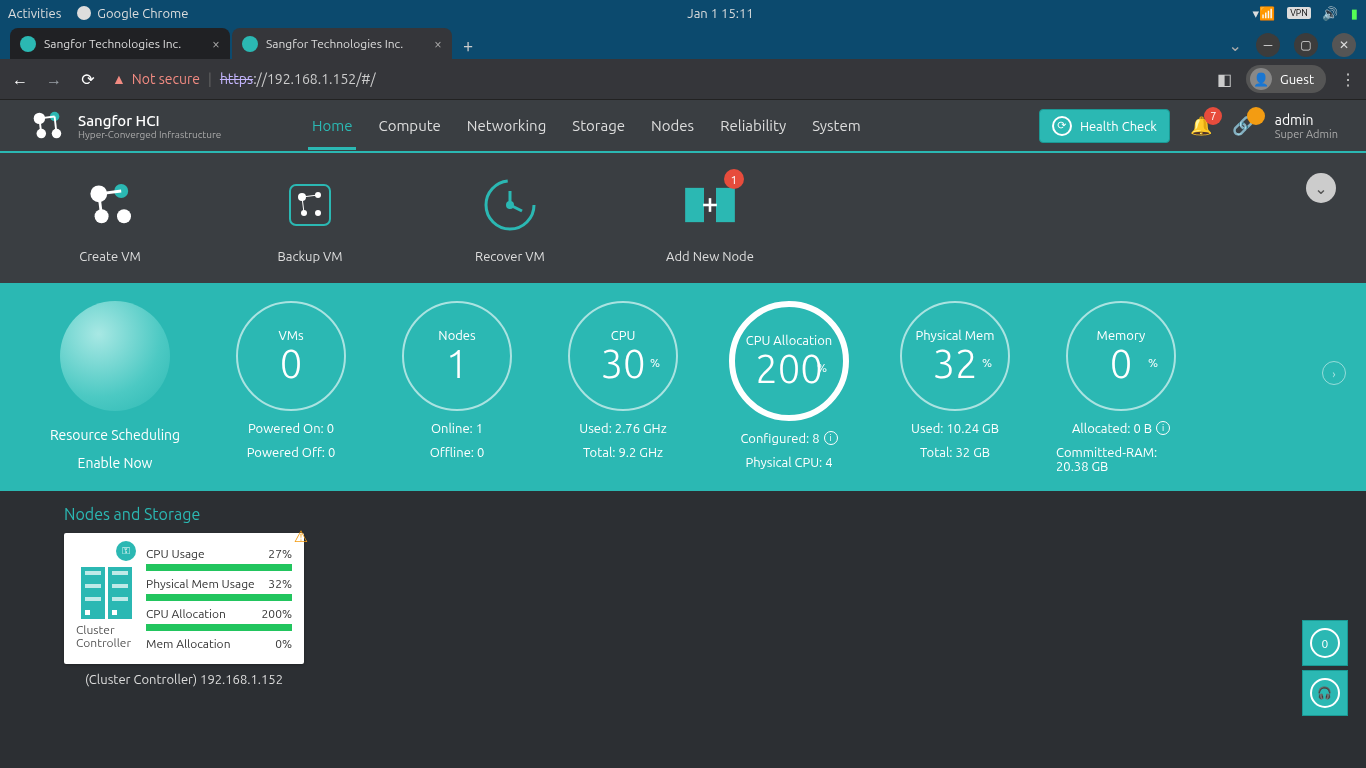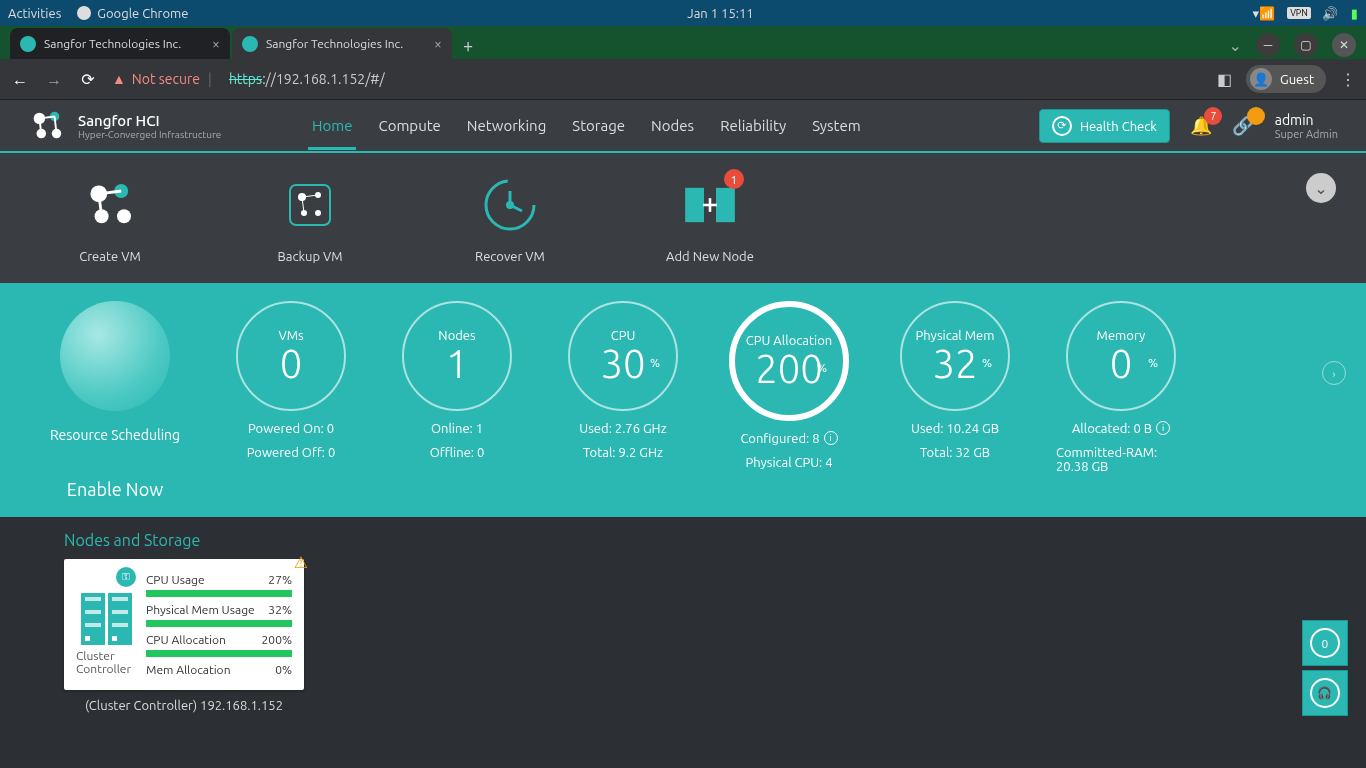--- a/index.html
+++ b/index.html
@@ -7,40 +7,40 @@
 
 
 .os-bar { height: 26px; background: #0c4a6e; display: flex; align-items: center; padding: 0 8px; font-size: 13px; color: #ddd; }
 .os-bar-left { display: flex; align-items: center; gap: 16px; }
 .os-bar-center { flex: 1; text-align: center; }
 .os-bar-right { display: flex; align-items: center; gap: 12px; }
 .os-app { display: flex; align-items: center; gap: 6px; }
 .chrome-dot { width: 14px; height: 14px; border-radius: 50%; background: #ddd; display: inline-block; }
 
 
-.browser-tabs { height: 33px; background: #14532d; display: flex; align-items: flex-end; padding-left: 10px; }
+.browser-tabs { height: 33px; background: #0c4a6e; display: flex; align-items: flex-end; padding-left: 10px; }
 .tab { height: 31px; background: #35363a; border-radius: 8px 8px 0 0; display: flex; align-items: center; padding: 0 10px; gap: 8px; font-size: 12px; color: #ddd; margin-right: 2px; width: 220px; position: relative; }
 .tab.active { background: #35363a; }
 .tab.inactive { background: #202124; }
 .tab-title { flex: 1; white-space: nowrap; overflow: hidden; text-overflow: ellipsis; }
 .tab-close { font-size: 14px; cursor: pointer; color: #aaa; }
 .tab-favicon { width: 16px; height: 16px; border-radius: 50%; background: #2bb8b3; display: inline-block; }
 .new-tab { width: 28px; height: 28px; display: flex; align-items: center; justify-content: center; color: #ccc; font-size: 18px; }
 .tabs-spacer { flex: 1; }
 .tabs-right { display: flex; align-items: center; gap: 14px; padding-right: 10px; padding-bottom: 2px; }
 .win-btn { width: 24px; height: 24px; border-radius: 50%; background: #3c3c3c; display: flex; align-items: center; justify-content: center; font-size: 12px; color: #ddd; }
 .win-btn.dark { background: #555; }
 
 .addr-bar { height: 41px; background: #35363a; display: flex; align-items: center; padding: 0 10px; gap: 14px; border-bottom: 1px solid #222; }
 .nav-icon { color: #9aa0a6; font-size: 16px; width: 20px; text-align: center; }
 .nav-icon.enabled { color: #fff; }
 .url-box { flex: 1; display: flex; align-items: center; gap: 8px; font-size: 14px; }
 .not-secure { color: #f28b82; display: flex; align-items: center; gap: 6px; }
 .url-text { color: #ccc; }
-.url-proto { text-decoration: line-through; color: #5eead4; margin-left: 9px; }
+.url-proto { text-decoration: line-through; color: #c4b5fd; }
 .addr-right { display: flex; align-items: center; gap: 14px; }
 .guest-pill { display: flex; align-items: center; gap: 8px; background: #555; border-radius: 16px; padding: 3px 12px 3px 4px; font-size: 13px; }
 .guest-avatar { width: 22px; height: 22px; border-radius: 50%; background: #888; display: flex; align-items: center; justify-content: center; }
 
 
 .app-header { height: 53px; background: #3a3e42; display: flex; align-items: center; padding: 0 28px; border-bottom: 2px solid #2bb8b3; }
 .logo-area { display: flex; align-items: center; gap: 12px; width: 280px; }
 .logo-svg { width: 38px; height: 38px; }
 .logo-text .title { font-size: 15px; font-weight: 500; }
 .logo-text .subtitle { font-size: 10px; color: #aaa; }
@@ -71,21 +71,21 @@
 .stat-col.wide { width: 150px; }
 .gauge { width: 110px; height: 110px; border-radius: 50%; border: 2px solid rgba(255,255,255,0.6); display: flex; flex-direction: column; align-items: center; justify-content: center; position: relative; }
 .gauge.filled { border: 6px solid #fff; width: 120px; height: 120px; }
 .gauge.sphere { background: radial-gradient(circle at 35% 30%, #a8e8e4, #4cc9c3 60%, #2bb8b3); border: none; }
 .gauge-name { font-size: 13px; margin-bottom: 2px; }
 .gauge-val { font-size: 40px; font-weight: 300; line-height: 1; }
 .gauge-pct { position: absolute; font-size: 12px; right: 16px; top: 50%; }
 .stat-line { font-size: 13px; color: #fff; display: flex; align-items: center; gap: 4px; }
 .info-dot { width: 14px; height: 14px; border: 1.5px solid #fff; border-radius: 50%; display: inline-flex; align-items: center; justify-content: center; font-size: 9px; }
 .sched-title { font-size: 14px; margin-top: 6px; }
-.sched-btn { font-size: 18px; margin-top: 26px; cursor: pointer; text-align: right; }
+.sched-btn { font-size: 14px; margin-top: 2px; cursor: pointer; text-align: right; }
 .scroll-arrow { position: absolute; right: 20px; top: 78px; width: 24px; height: 24px; border-radius: 50%; border: 1.5px solid rgba(255,255,255,0.5); display: flex; align-items: center; justify-content: center; color: rgba(255,255,255,0.6); font-size: 12px; }
 
 
 .section { padding: 14px 64px; }
 .section-title { color: #2bb8b3; font-size: 16px; margin-bottom: 10px; }
 .node-card { background: #fff; border-radius: 2px; width: 240px; padding: 8px 12px 10px; color: #333; position: relative; box-shadow: 0 1px 3px rgba(0,0,0,0.3); }
 .node-card .warn { position: absolute; top: -6px; right: -4px; color: #f39c12; font-size: 16px; }
 .node-body { display: flex; gap: 10px; }
 .node-icon-col { width: 60px; display: flex; flex-direction: column; align-items: center; }
 .node-key { width: 20px; height: 20px; border-radius: 50%; background: #2bb8b3; margin-bottom: 6px; align-self: flex-end; display: flex; align-items: center; justify-content: center; color: #fff; font-size: 10px; }

